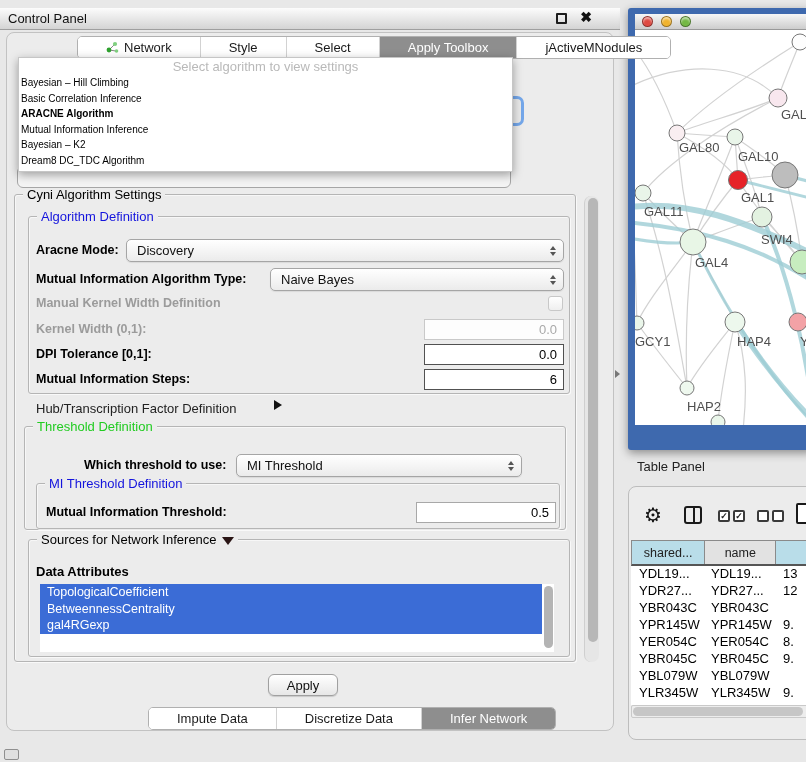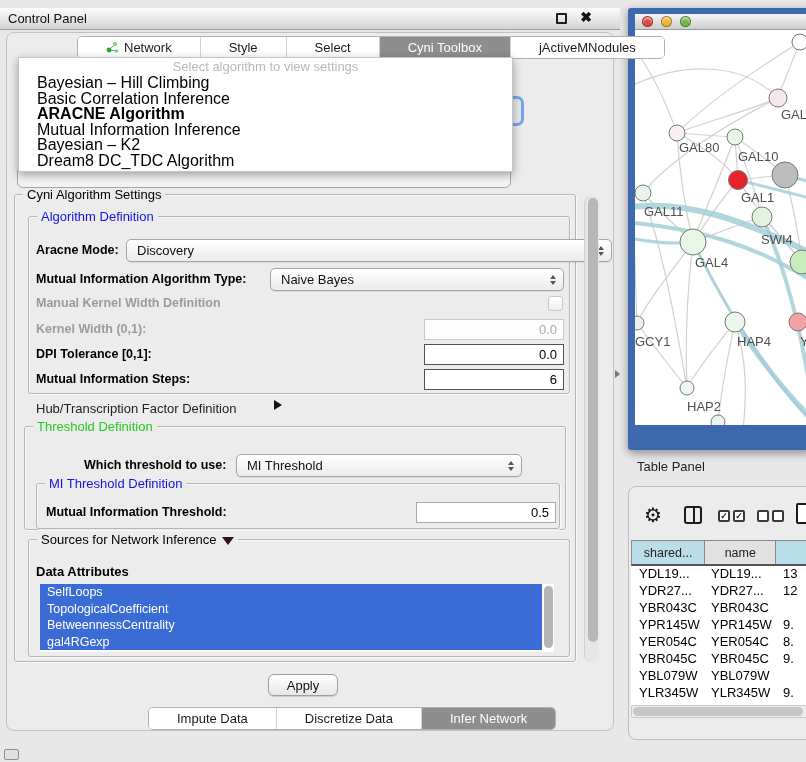--- a/index.html
+++ b/index.html
@@ -26,21 +26,21 @@
   .tab { display:flex; align-items:center; padding:0 28px; color:#1a1a1a;
     border-right:1px solid #d2d2d2; background:#fff; white-space:nowrap; }
   .tab:last-child { border-right:none; }
   .tab.sel { background:#8e8e8e; color:#fff; }
   .net-ico { width:13px; height:13px; margin-right:5px; }
 
   
   .popup { left:18px; top:57px; width:495px; height:115px; background:#fff;
     border:1px solid #c6c6c6; box-shadow:0 3px 9px rgba(0,0,0,.35); z-index:30; }
   .popup-ph { height:17px; text-align:center; color:#b9b9b9; font-size:13px; padding-top:1px; }
-  .popup-item { height:15.5px; line-height:15.5px; font-size:16px; color:#000; padding-left:18px; }
+  .popup-item { height:15.5px; line-height:15.5px; font-size:10px; color:#000; padding-left:2px; }
   .popup-item.bold { font-weight:bold; }
 
   .combo-sliver { left:490px; top:96px; width:34px; height:30px; border-radius:7px;
     border:3px solid #74a7ea; background:#e9e9e9; z-index:5; }
   .data-combo-sliver { left:17px; top:166px; width:494px; height:22px; border-radius:6px;
     border:1px solid #a6a6a6; background:#f4f4f4; z-index:4; }
 
   
   .group { position:absolute; border:1px solid #b5b5b5; border-radius:3px;
     box-shadow:inset 1px 1px 0 rgba(255,255,255,.6), 1px 1px 0 rgba(255,255,255,.7); }
@@ -161,21 +161,21 @@
       </svg>
       <span>Network</span>
     </div>
     <div class="tab">
         <span>Style</span>
       </div>
     <div class="tab">
         <span>Select</span>
       </div>
     <div class="tab sel">
-        <span>Cyni Toolbox</span>
+        <span>Apply Toolbox</span>
       </div>
     <div class="tab">
         <span>jActiveMNodules</span>
       </div>
   </div>
 
   <div class="abs combo-sliver"></div>
   <div class="abs data-combo-sliver"></div>
 
   <div class="abs popup">
@@ -189,21 +189,21 @@
   </div>
 
   <div class="group" style="left:14px;top:194px;width:562px;height:468px;">
     <span class="gtitle">Cyni Algorithm Settings</span>
   </div>
 
   <div class="group" style="left:28px;top:216px;width:542px;height:178px;">
     <span class="gtitle t-blue">Algorithm Definition</span>
   </div>
   <span class="lbl" style="left:36px;top:243px;">Aracne Mode:</span>
-  <div class="combo" style="left:126px;top:239px;width:486px;height:23px;">
+  <div class="combo" style="left:126px;top:239px;width:438px;height:23px;">
     <span>Discovery</span>
     <span class="steppers">
         <span class="st-up"></span>
         <span class="st-dn"></span>
       </span>
   </div>
 
   <span class="lbl" style="left:36px;top:272px;">Mutual Information Algorithm Type:</span>
   <div class="combo" style="left:270px;top:268px;width:294px;height:23px;">
     <span>Naive Bayes</span>
@@ -251,21 +251,20 @@
   <span class="lbl" style="left:46px;top:505px;">Mutual Information Threshold:</span>
   <div class="tfield mid" style="left:416px;top:502px;width:140px;height:21px;">
     <span>0.5</span>
   </div>
 
   <div class="group" style="left:28px;top:539px;width:542px;height:118px;">
     <span class="gtitle"><span>Sources for Network Inference</span><span class="tri-dn"></span></span>
   </div>
   <span class="lbl" style="left:36px;top:564px;font-size:13px;">Data Attributes</span>
   <div class="abs src-list">
-    <div class="src-item">SelfLoops</div>
     <div class="src-item">TopologicalCoefficient</div>
     <div class="src-item">BetweennessCentrality</div>
     <div class="src-item">gal4RGexp</div>
     <div class="src-vsb"></div>
   </div>
 
   <div class="abs vscroll-track">
     <div class="vscroll-thumb"></div>
   </div>
 

